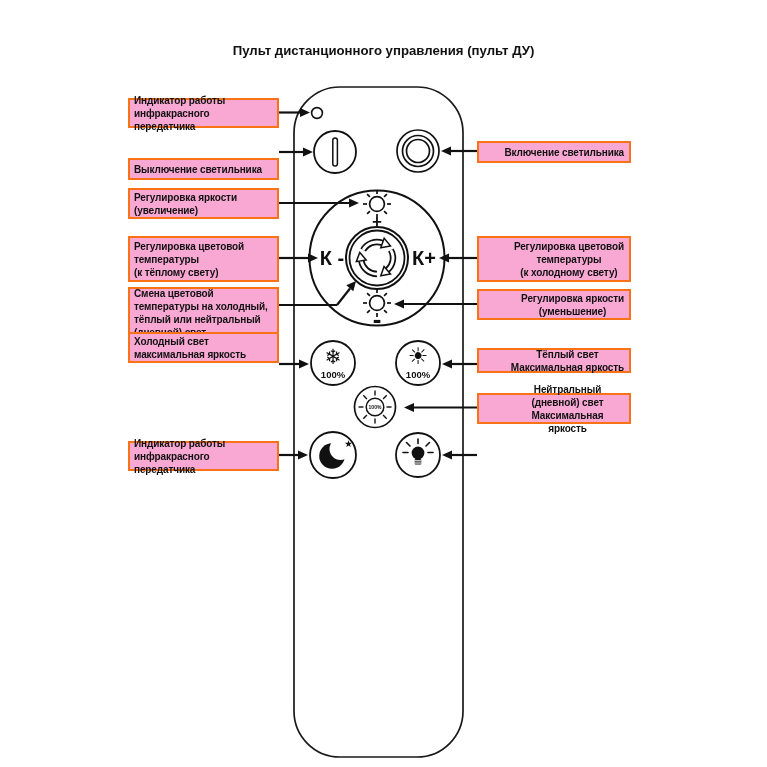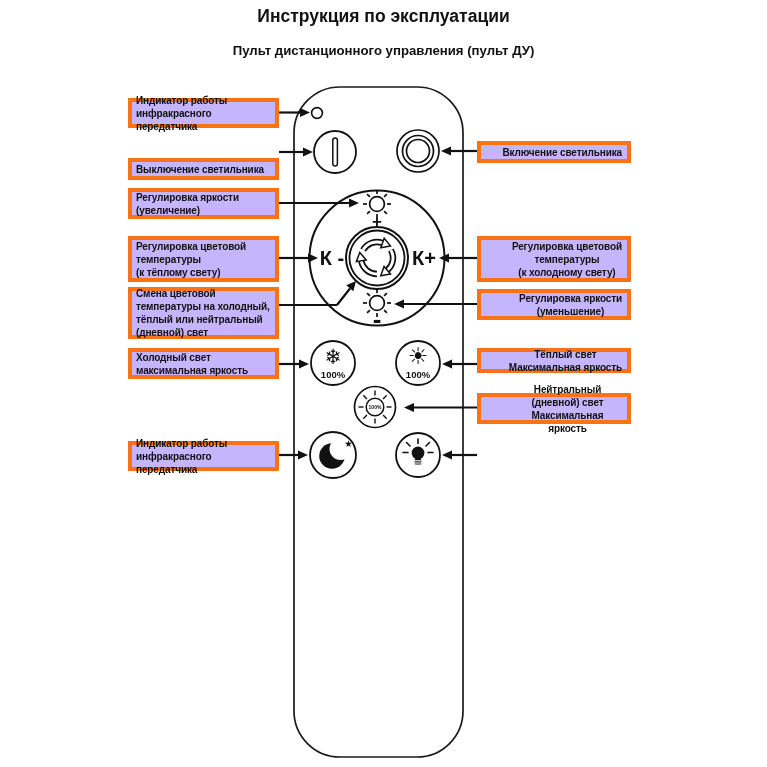--- a/index.html
+++ b/index.html
@@ -2,54 +2,53 @@
 <html><head>
 <meta charset="utf-8">
 <style>
   html,body{margin:0;padding:0;background:#ffffff;}
   .canvas{position:relative;width:767px;height:767px;background:#ffffff;
           font-family:"Liberation Sans",sans-serif;color:#111111;overflow:hidden;}
   .title{position:absolute;top:6px;left:0;width:100%;text-align:center;
          font-size:17.5px;font-weight:bold;}
   .subtitle{position:absolute;top:43px;left:0;width:100%;text-align:center;
             font-size:13.2px;font-weight:bold;}
-  .lbl{position:absolute;box-sizing:border-box;background:#c4b5fd;
-       border:4px solid #f97316;font-size:10px;font-weight:bold;line-height:1.3;
+  .lbl{position:absolute;box-sizing:border-box;background:#f9a8d4;
+       border:2px solid #f97316;font-size:10px;font-weight:bold;line-height:1.3;
        display:flex;align-items:center;white-space:pre-line;letter-spacing:-0.12px;}
   .lbl.left{left:128px;width:151px;padding:1px 4px;}
   .lbl.right{left:477px;width:154px;padding:1px 5px;justify-content:flex-end;text-align:center;}
   svg.overlay{position:absolute;left:0;top:0;}
   .ktext{font-family:"Liberation Sans",sans-serif;font-size:20px;font-weight:bold;fill:#111;}
   .pm{font-family:"Liberation Sans",sans-serif;font-size:17px;font-weight:bold;fill:#111;}
   .pmminus{font-family:"Liberation Sans",sans-serif;font-size:26px;font-weight:bold;fill:#111;}
   .pct{font-family:"Liberation Sans",sans-serif;font-size:9.5px;font-weight:bold;fill:#111;}
   .pcttiny{font-family:"Liberation Sans",sans-serif;font-size:5px;font-weight:bold;fill:#111;}
   .glyph{font-family:"DejaVu Sans",sans-serif;fill:#111;}
 </style>
 </head>
 <body>
 
 <div class="canvas">
 
-  <div class="title">Инструкция по эксплуатации</div>
   <div class="subtitle">Пульт дистанционного управления (пульт ДУ)</div>
 
   <div class="lbl left" style="top:98px;height:30px;">Индикатор работы
 инфракрасного передатчика</div>
   <div class="lbl left" style="top:141px;height:22px;margin-top:17px;">Выключение светильника</div>
   <div class="lbl left" style="top:188px;height:31px;">Регулировка яркости
 (увеличение)</div>
   <div class="lbl left" style="top:236px;height:46px;">Регулировка цветовой
 температуры
 (к тёплому свету)</div>
   <div class="lbl left" style="top:287px;height:52px;">Смена цветовой
 температуры на холодный,
 тёплый или нейтральный
 (дневной) свет</div>
-  <div class="lbl left" style="top:348px;height:31px;">Холодный свет
+  <div class="lbl left" style="top:332px;height:31px;">Холодный свет
 максимальная яркость</div>
   <div class="lbl left" style="top:441px;height:30px;">Индикатор работы
 инфракрасного передатчика</div>
 
   <div class="lbl right" style="top:141px;height:22px;">Включение светильника</div>
   <div class="lbl right" style="top:236px;height:46px;">Регулировка цветовой
 температуры
 (к холодному свету)</div>
   <div class="lbl right" style="top:289px;height:31px;">Регулировка яркости
 (уменьшение)</div>

